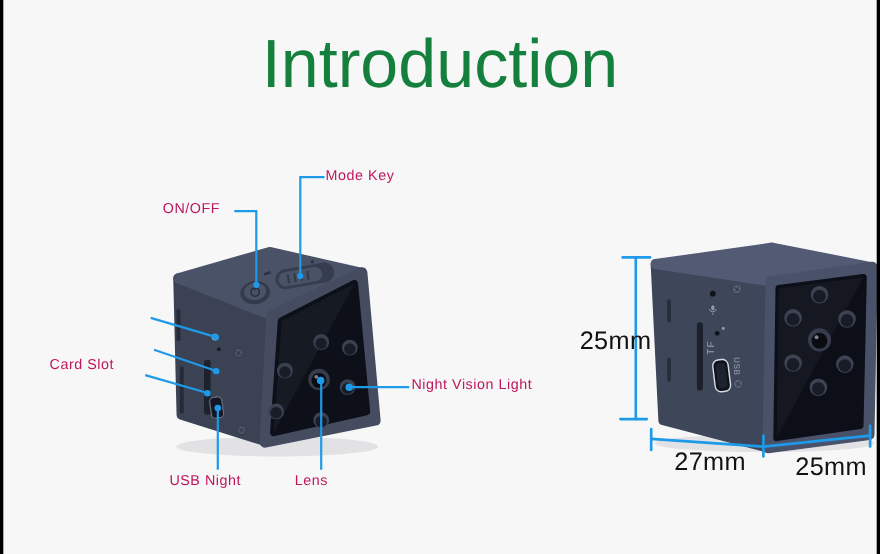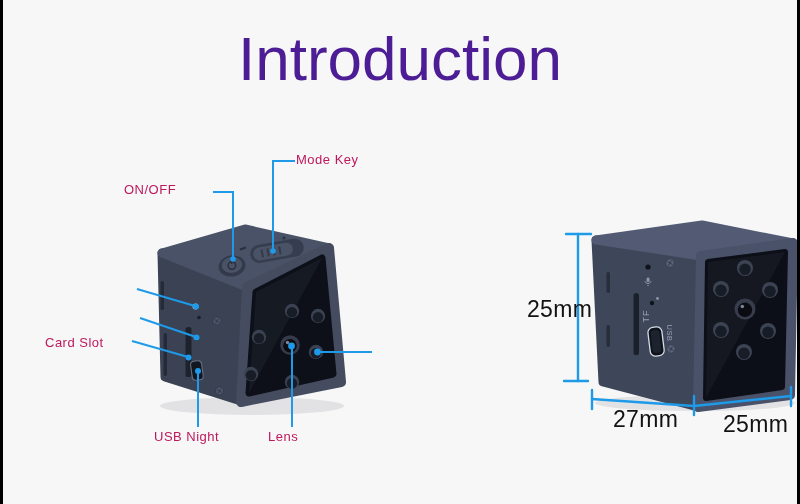--- a/index.html
+++ b/index.html
@@ -2,21 +2,21 @@
 <html><head>
 <meta charset="utf-8">
 <style>
   html,body{margin:0;padding:0;background:#e9e9e9;}
   .stage{position:relative;width:800px;height:504px;background:#f7f7f7;overflow:hidden;
          font-family:"Liberation Sans",sans-serif;}
   .edge{position:absolute;top:0;bottom:0;width:3px;background:#000;}
   .edge.left{left:0}
   .edge.right{right:0}
   .title{position:absolute;top:28px;left:0;width:100%;text-align:center;
-         font-size:62px;line-height:1;color:#4c1d95;font-weight:400;letter-spacing:0px;}
+         font-size:62px;line-height:1;color:#15803d;font-weight:400;letter-spacing:0px;}
   .callout{position:absolute;font-size:13px;letter-spacing:.5px;color:#be185d;
            white-space:nowrap;line-height:1;}
   .dim{position:absolute;font-size:23px;color:#121212;white-space:nowrap;line-height:1;
        letter-spacing:.3px;}
   svg.scene{position:absolute;left:0;top:0;}
   svg text{font-family:"Liberation Sans",sans-serif;}
 </style>
 </head>
 <body>
 
@@ -223,24 +223,25 @@
         <line x1="694" y1="396" x2="694" y2="415"></line>
       </g>
       <g>
         <line x1="694" y1="406" x2="791" y2="396"></line>
         <line x1="791" y1="387" x2="791" y2="406"></line>
       </g>
     </g>
   </svg>
 
   <div class="callout" style="left:296px;top:153px">Mode Key</div>
-  <div class="callout" style="left:124px;top:183px">ON/OFF</div>
-  <div class="callout" style="left:45px;top:336px">Card Slot</div>
+  <div class="callout" style="left:148px;top:183px">ON/OFF</div>
+  <div class="callout" style="left:45px;top:324px">Card Slot</div>
   <div class="callout" style="left:154px;top:430px">USB Night</div>
   <div class="callout" style="left:268px;top:430px">Lens</div>
+  <div class="callout" style="left:374px;top:343px">Night Vision Light</div>
 
   <div class="dim" style="left:527px;top:298px;width:46px;text-align:right">25mm</div>
   <div class="dim" style="left:613px;top:408px">27mm</div>
   <div class="dim" style="left:723px;top:413px">25mm</div>
 
   <div class="edge left"></div>
   <div class="edge right"></div>
 </div>
 
 </body></html>

